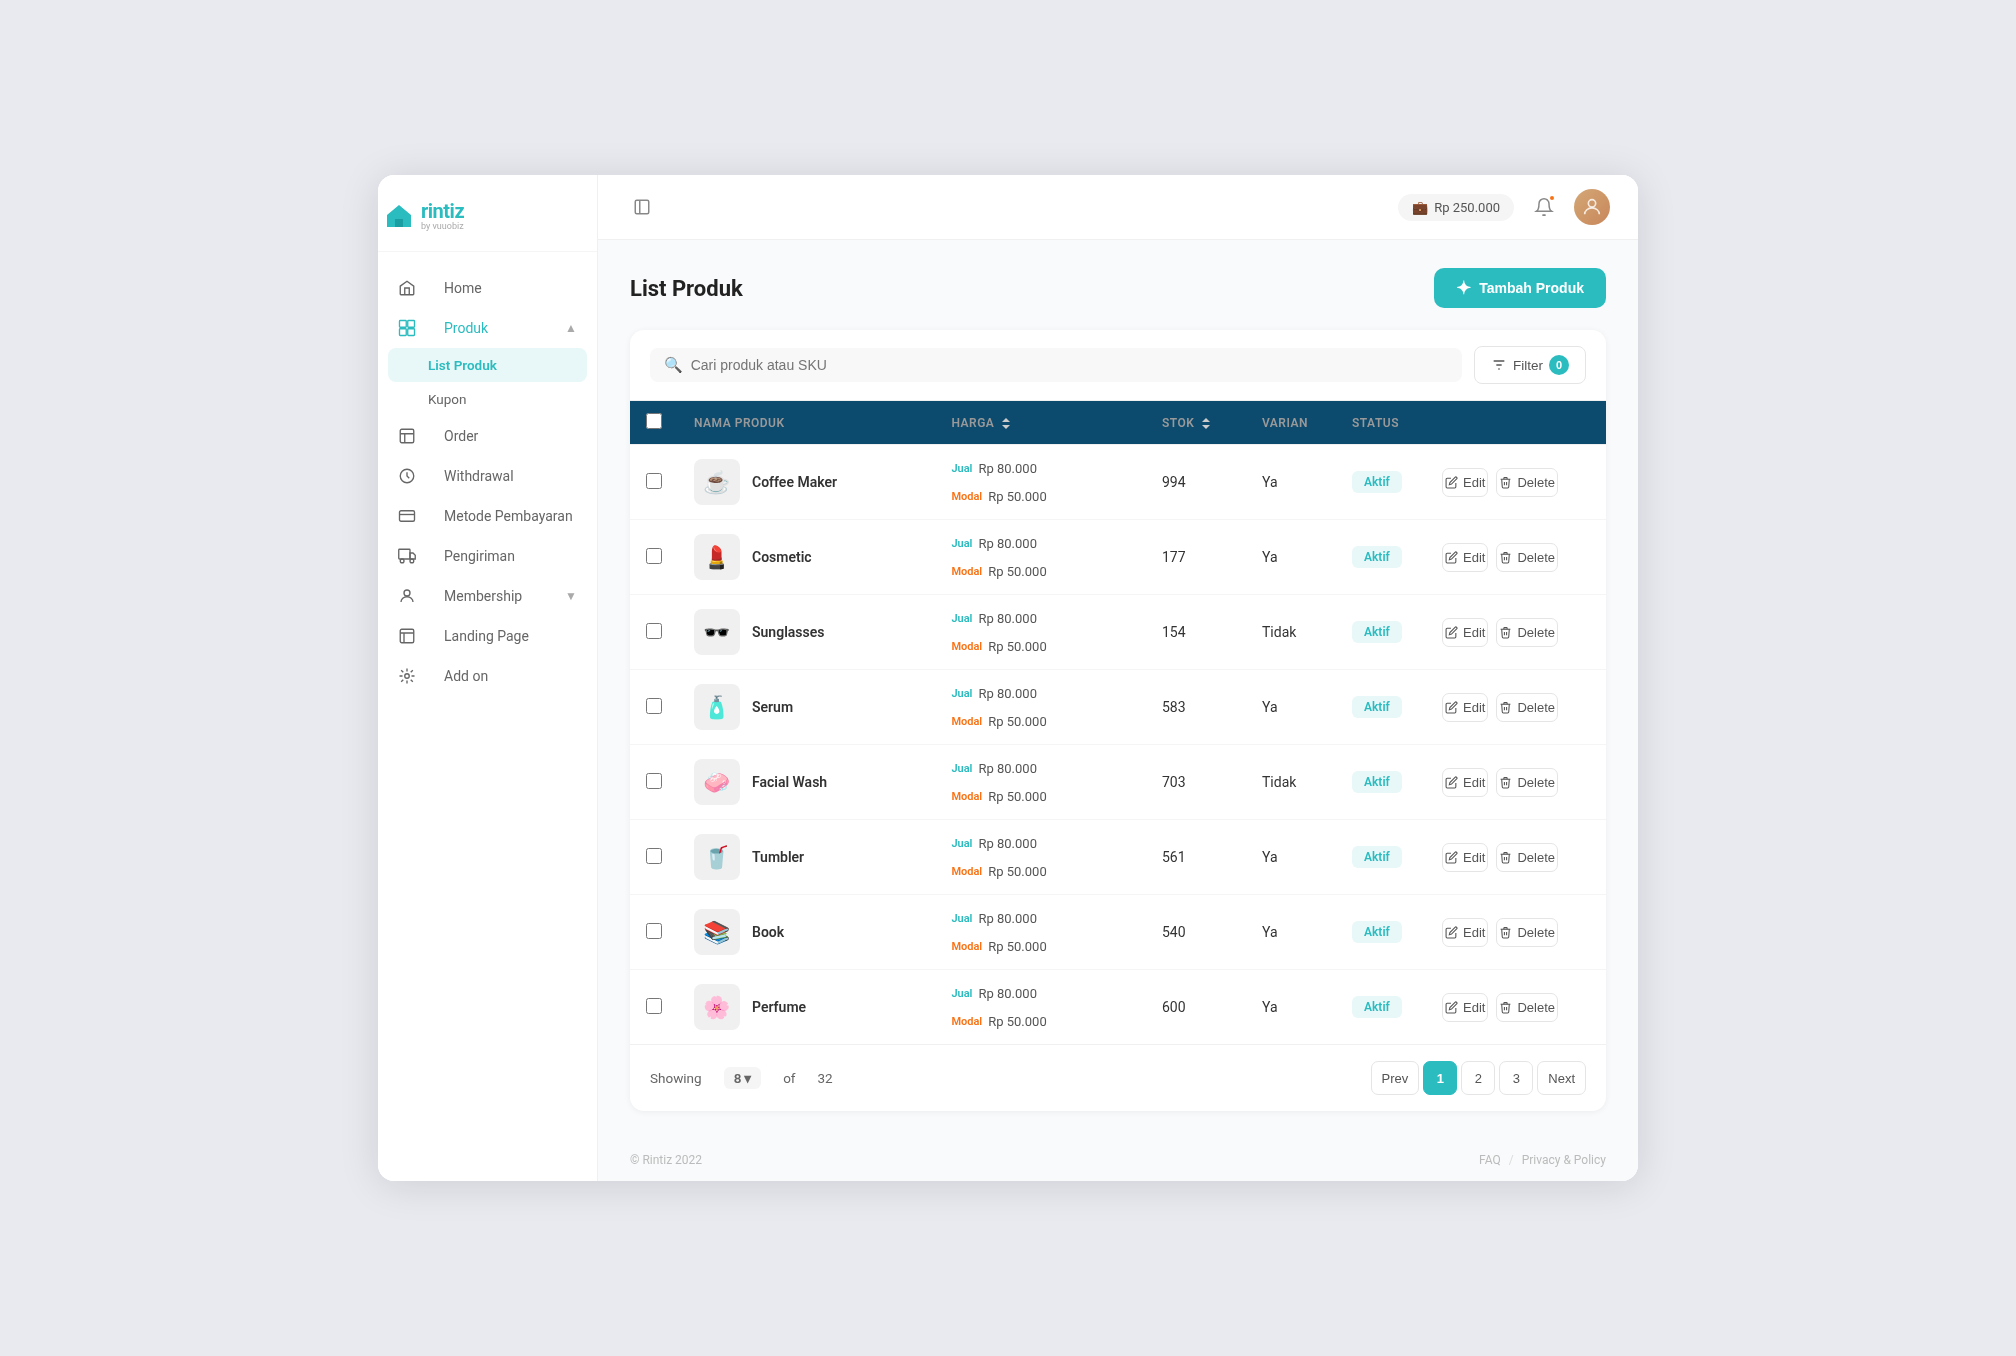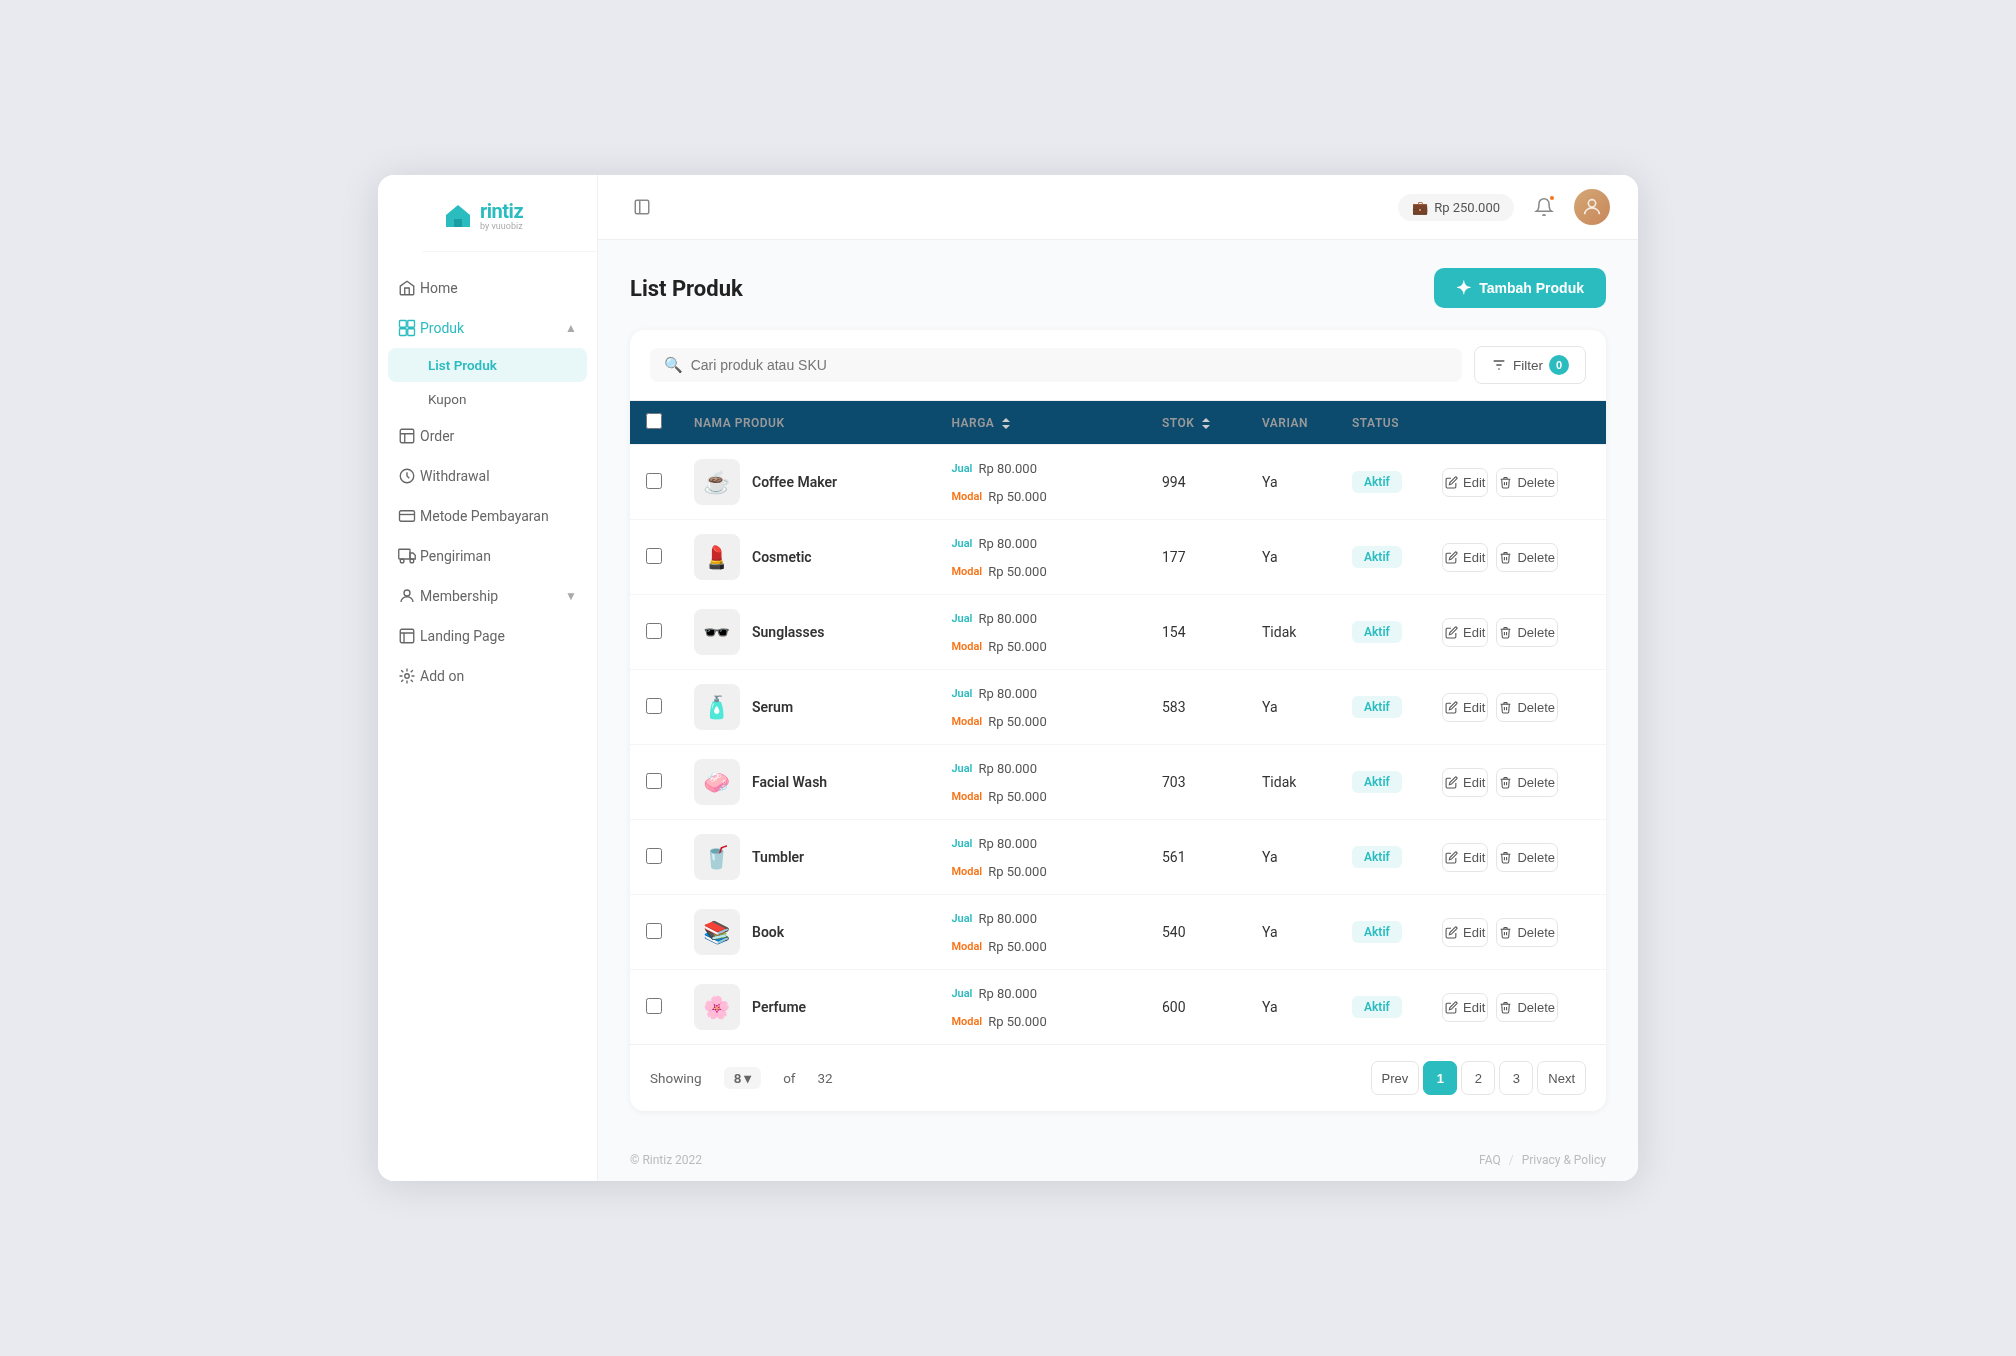--- a/index.html
+++ b/index.html
@@ -27,23 +27,22 @@
     .sidebar {
       width: 220px;
       min-width: 220px;
       background: #fff;
       border-right: 1px solid #f0f0f0;
       display: flex;
       flex-direction: column;
       padding: 0;
     }
     .sidebar-logo {
-      padding: 24px 20px 20px;
+      padding: 24px 5px 20px;
       border-bottom: 1px solid #f5f5f5;
-      margin-left: 44px;
     }
     .logo-mark {
       display: flex;
       align-items: center;
       gap: 6px;
     }
     .logo-house {
       width: 32px;
       height: 28px;
     }
@@ -63,21 +62,21 @@
       margin-top: -2px;
     }
     .sidebar-nav {
       padding: 16px 0;
       flex: 1;
     }
     .nav-item {
       display: flex;
       align-items: center;
       padding: 11px 20px;
-      gap: 4px;
+      gap: 28px;
       cursor: pointer;
       border-radius: 0;
       color: #666;
       font-size: 14px;
       transition: background 0.15s;
     }
     .nav-item.active { color: #2bbcc0; }
     .nav-item .nav-icon { width: 18px; height: 18px; color: inherit; }
     .nav-item-label { flex: 1; }
     .nav-item .chevron { font-size: 12px; color: #aaa; }

